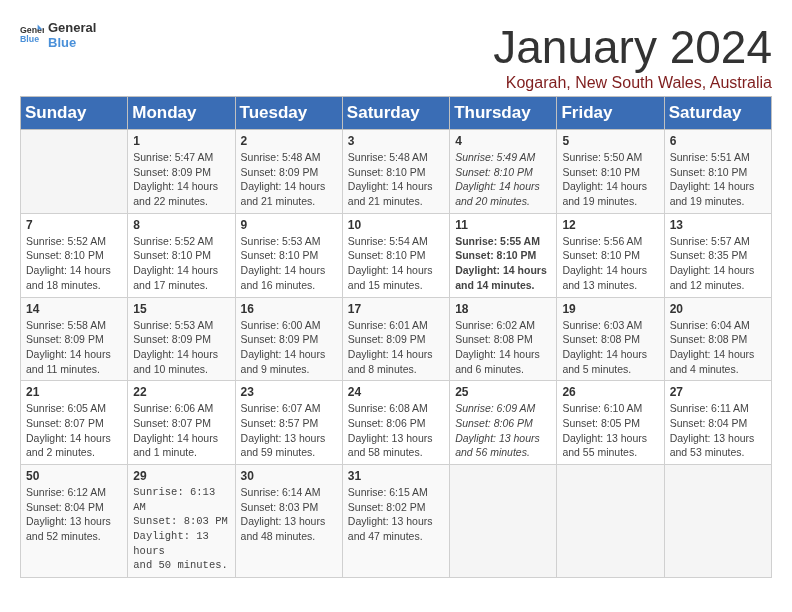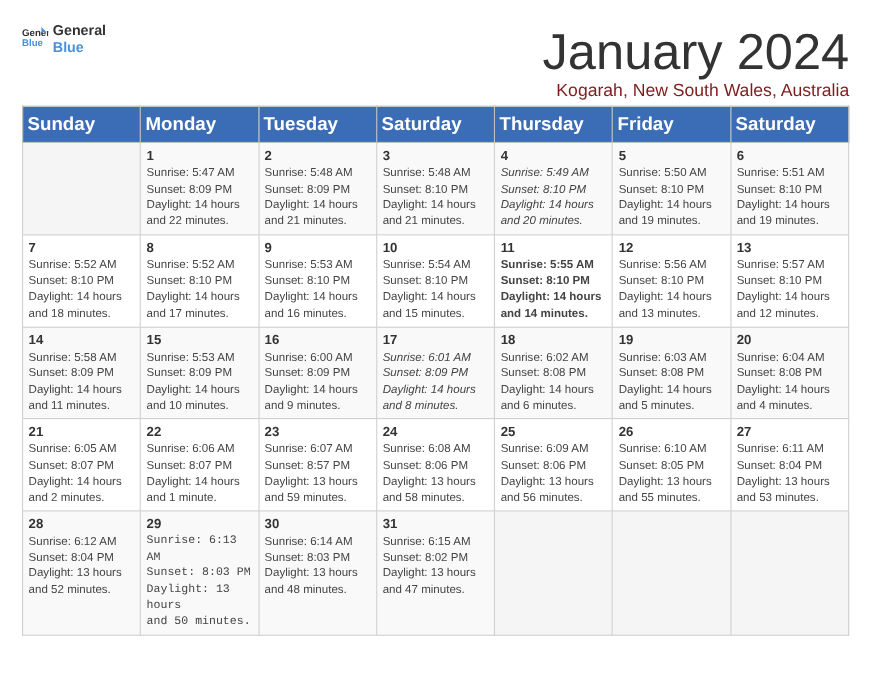--- a/index.html
+++ b/index.html
@@ -197,21 +197,21 @@
         <td>
           <span class="day-number">12</span>
           <div class="day-info" style="white-space: pre-line;">Sunrise: 5:56 AM
 Sunset: 8:10 PM
 Daylight: 14 hours
 and 13 minutes.</div>
         </td>
         <td>
           <span class="day-number">13</span>
           <div class="day-info" style="white-space: pre-line;">Sunrise: 5:57 AM
-Sunset: 8:10 PM
+Sunset: 8:35 PM
 Daylight: 14 hours
 and 12 minutes.</div>
         </td>
       </tr>
       <tr>
         <td>
           <span class="day-number">14</span>
           <div class="day-info" style="white-space: pre-line;">Sunrise: 5:58 AM
 Sunset: 8:09 PM
 Daylight: 14 hours
@@ -226,21 +226,21 @@
         </td>
         <td>
           <span class="day-number">16</span>
           <div class="day-info" style="white-space: pre-line;">Sunrise: 6:00 AM
 Sunset: 8:09 PM
 Daylight: 14 hours
 and 9 minutes.</div>
         </td>
         <td>
           <span class="day-number">17</span>
-          <div class="day-info" style="white-space: pre-line; font-style: italic;">Sunrise: 6:01 AM
+          <div class="day-info" style="white-space: pre-line;">Sunrise: 6:01 AM
 Sunset: 8:09 PM
 Daylight: 14 hours
 and 8 minutes.</div>
         </td>
         <td>
           <span class="day-number">18</span>
           <div class="day-info" style="white-space: pre-line;">Sunrise: 6:02 AM
 Sunset: 8:08 PM
 Daylight: 14 hours
 and 6 minutes.</div>
@@ -284,21 +284,21 @@
         </td>
         <td>
           <span class="day-number">24</span>
           <div class="day-info" style="white-space: pre-line;">Sunrise: 6:08 AM
 Sunset: 8:06 PM
 Daylight: 13 hours
 and 58 minutes.</div>
         </td>
         <td>
           <span class="day-number">25</span>
-          <div class="day-info" style="white-space: pre-line;">Sunrise: 6:09 AM
+          <div class="day-info" style="white-space: pre-line; font-style: italic;">Sunrise: 6:09 AM
 Sunset: 8:06 PM
 Daylight: 13 hours
 and 56 minutes.</div>
         </td>
         <td>
           <span class="day-number">26</span>
           <div class="day-info" style="white-space: pre-line;">Sunrise: 6:10 AM
 Sunset: 8:05 PM
 Daylight: 13 hours
 and 55 minutes.</div>
@@ -306,21 +306,21 @@
         <td>
           <span class="day-number">27</span>
           <div class="day-info" style="white-space: pre-line;">Sunrise: 6:11 AM
 Sunset: 8:04 PM
 Daylight: 13 hours
 and 53 minutes.</div>
         </td>
       </tr>
       <tr>
         <td>
-          <span class="day-number">28</span>
+          <span class="day-number">50</span>
           <div class="day-info" style="white-space: pre-line;">Sunrise: 6:12 AM
 Sunset: 8:04 PM
 Daylight: 13 hours
 and 52 minutes.</div>
         </td>
         <td>
           <span class="day-number">29</span>
           <div class="day-info" style="white-space: pre-line; font-family: Liberation Mono, monospace;">Sunrise: 6:13 AM
 Sunset: 8:03 PM
 Daylight: 13 hours

